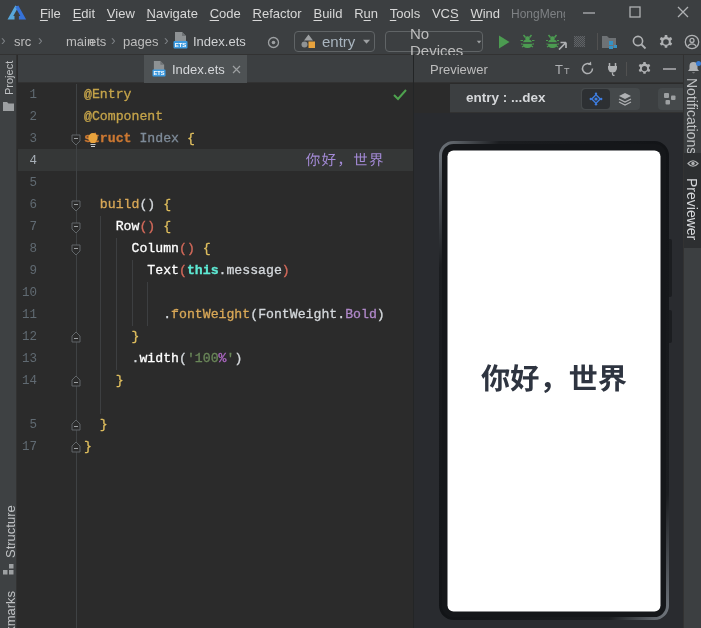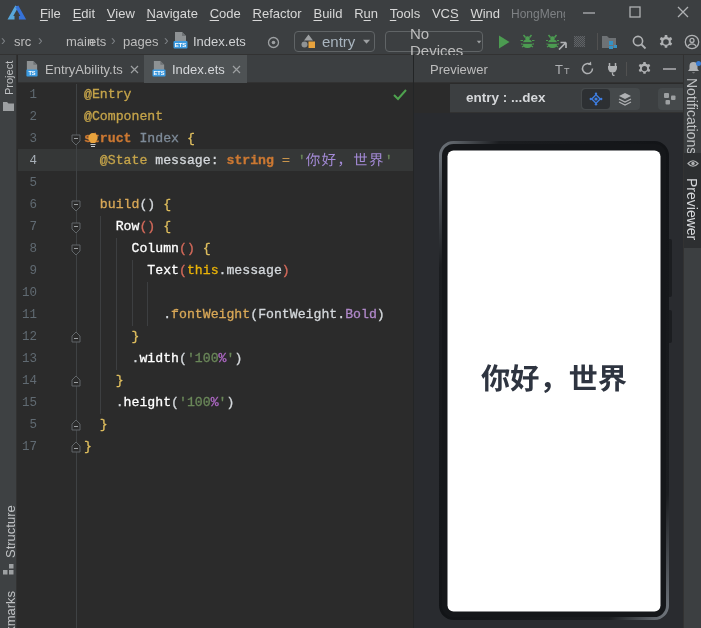--- a/index.html
+++ b/index.html
@@ -36,21 +36,21 @@
 .id { color:#D4D8DC; }
 .cls { color:#7E8B99; }
 .comp { color:#ffffff;text-align:right; }
 .fn { color:#D9A857; }
 .brace { color:#DFBE5E; }
 .par { color:#D3695A; }
 .str { color:#6A8759; }
 .num2 { color:#7CBE78; }
 .pct { color:#AE68C5; }
 .bold2 { color:#B088C9; }
-.this2 { color:#eab308; font-weight:normal; }
+.this2 { color:#5eead4; font-weight:bold; }
 .eq { color:#C9954C; }
 
 #pdivider { position:absolute; left:413px; top:55px; width:1px; height:573px; background:#232526; }
 #phead { position:absolute; left:414px; top:55px; width:269px; height:28px; background:#3C3F41; border-bottom:1px solid #323232; }
 #ptool { position:absolute; left:414px; top:84px; width:269px; height:29px; background:#3C3F41; border-bottom:1px solid #323232;margin-left:36px; }
 #parea { position:absolute; left:414px; top:113px; width:269px; height:515px; background:#292B2F; }
 
 #rstripe { position:absolute; left:683px; top:55px; width:18px; height:573px; background:#3C3F41; border-left:1px solid #323232; }
 #prevtab { position:absolute; left:0px; top:98px; width:18px; height:95px; background:#2D2F31; }
 </style>
@@ -198,32 +198,20 @@
   <div class="vlabel" style="left:3px;top:503px;font-size:13px;">Structure</div>
   <svg class="abs" style="left:3px;top:509px" width="11" height="11" viewBox="0 0 11 11">
       <rect x="0" y="6" width="4.5" height="4.5" fill="#9DA0A2"></rect>
       <rect x="6" y="6" width="4.5" height="4.5" fill="#9DA0A2"></rect>
       <rect x="6" y="0" width="4.5" height="4.5" fill="#9DA0A2"></rect>
     </svg>
   <div class="vlabel" style="left:3px;top:601px;font-size:13px;">Bookmarks</div>
 </div>
 
 <div id="tabbar">
-  <div class="tab" id="tab1" style="left:0px;width:126px;">
-    <svg style="margin-left:7px" width="14" height="16" viewBox="0 0 15 17">
-        <path d="M2 0 h7 l4 4 v6 h-11 z" fill="#8E9294"></path>
-        <path d="M9 0 l4 4 h-4 z" fill="#6E7275"></path>
-        <rect x="1.5" y="9" width="12" height="7.5" rx="1" fill="#3B9AE0"></rect>
-        <text x="7.5" y="15.2" font-size="6" font-weight="bold" fill="#fff" text-anchor="middle" font-family="Liberation Sans">TS</text>
-      </svg>
-    <span style="margin-left:6px">EntryAbility.ts</span>
-    <svg style="margin-left:7px" width="9" height="9" viewBox="0 0 9 9">
-        <path d="M1 1 L8 8 M8 1 L1 8" stroke="#9DA0A2" stroke-width="1.2"></path>
-      </svg>
-  </div>
   <div class="tab" id="tab2" style="left:126px;width:103px;">
     <svg style="margin-left:8px" width="14" height="16" viewBox="0 0 15 17">
         <path d="M2 0 h7 l4 4 v6 h-11 z" fill="#8E9294"></path>
         <path d="M9 0 l4 4 h-4 z" fill="#6E7275"></path>
         <rect x="0.5" y="9" width="14" height="7.5" rx="1" fill="#3B9AE0"></rect>
         <text x="7.5" y="15.2" font-size="6" font-weight="bold" fill="#fff" text-anchor="middle" font-family="Liberation Sans">ETS</text>
       </svg>
     <span style="margin-left:6px">Index.ets</span>
     <svg style="margin-left:7px" width="9" height="9" viewBox="0 0 9 9">
         <path d="M1 1 L8 8 M8 1 L1 8" stroke="#9DA0A2" stroke-width="1.2"></path>
@@ -235,32 +223,31 @@
       <circle cx="8" cy="13" r="1.5" fill="#AFB1B3"></circle>
     </svg>
 </div>
 
 <div id="editor">
   <div id="linehl"></div>
   <div class="guide" style="left:58px;top:44px;height:380px;"></div>
   <div class="row" style="top:0px"><span class="num">1</span><span class="ct"><span class="deco">@Entry</span></span></div>
   <div class="row" style="top:22px"><span class="num">2</span><span class="ct"><span class="deco">@Component</span></span></div>
   <div class="row" style="top:44px"><span class="num">3</span><span class="ct"><span class="kw">struct</span> <span class="cls">Index</span> <span class="brace">{</span></span></div>
-  <div class="row" style="top:66px"><span class="num" style="color:#A8B0B8">4</span><span class="ct">  <span class="deco">@State</span> <span class="id">message:</span> <span class="kw">string</span> <span class="eq">=</span> <span class="str">'</span><span style="display:inline-block;width:79px"></span><span class="str">'</span></span></div>
+  <div class="row" style="top:66px"><span class="num" style="color:#A8B0B8">4</span></div>
   <div class="row" style="top:88px"><span class="num">5</span><span class="ct"></span></div>
   <div class="row" style="top:110px"><span class="num">6</span><span class="ct">  <span class="fn">build</span><span class="id">()</span> <span class="brace">{</span></span></div>
   <div class="row" style="top:132px"><span class="num">7</span><span class="ct">    <span class="comp">Row</span><span class="par">()</span> <span class="brace">{</span></span></div>
   <div class="row" style="top:154px"><span class="num">8</span><span class="ct">      <span class="comp">Column</span><span class="par">()</span> <span class="brace">{</span></span></div>
   <div class="row" style="top:176px"><span class="num">9</span><span class="ct">        <span class="comp">Text</span><span class="par">(</span><span class="this2">this</span><span class="id">.message</span><span class="par">)</span></span></div>
   <div class="row" style="top:198px"><span class="num">10</span></div>
   <div class="row" style="top:220px"><span class="num">11</span><span class="ct">          <span class="id">.</span><span class="fn">fontWeight</span><span class="id">(</span><span class="id">FontWeight</span><span class="id">.</span><span class="bold2">Bold</span><span class="id">)</span></span></div>
   <div class="row" style="top:242px"><span class="num">12</span><span class="ct">      <span class="brace">}</span></span></div>
   <div class="row" style="top:264px"><span class="num">13</span><span class="ct">      <span class="id">.</span><span class="comp">width</span><span class="id">(</span><span class="str">'100</span><span class="pct">%</span><span class="str">'</span><span class="id">)</span></span></div>
   <div class="row" style="top:286px"><span class="num">14</span><span class="ct">    <span class="brace">}</span></span></div>
-  <div class="row" style="top:308px"><span class="num">15</span><span class="ct">    <span class="id">.</span><span class="comp">height</span><span class="id">(</span><span class="str">'100</span><span class="pct">%</span><span class="str">'</span><span class="id">)</span></span></div>
   <div class="row" style="top:330px"><span class="num">5</span><span class="ct">  <span class="brace">}</span></span></div>
   <div class="row" style="top:352px"><span class="num">17</span><span class="ct"><span class="brace">}</span></span></div>
   <div class="guide" style="left:81.8px;top:132px;height:198px"></div>
   <div class="guide" style="left:97.7px;top:154px;height:132px"></div>
   <div class="guide" style="left:113.5px;top:176px;height:66px"></div>
   <div class="guide" style="left:129.4px;top:198px;height:44px"></div>
   <div class="guide" style="left:58px;top:0px;height:545px;background:#3F4244"></div>
   <svg class="abs" style="left:53px;top:49.5px" width="10" height="11" viewBox="0 0 10 11">
       <path d="M1 1 h8 v6 l-4 4 l-4 -4 z" fill="#2B2B2B" stroke="#606568" stroke-width="1"></path>
       <path d="M3 4.5 h4" stroke="#9DA0A2" stroke-width="1"></path>

